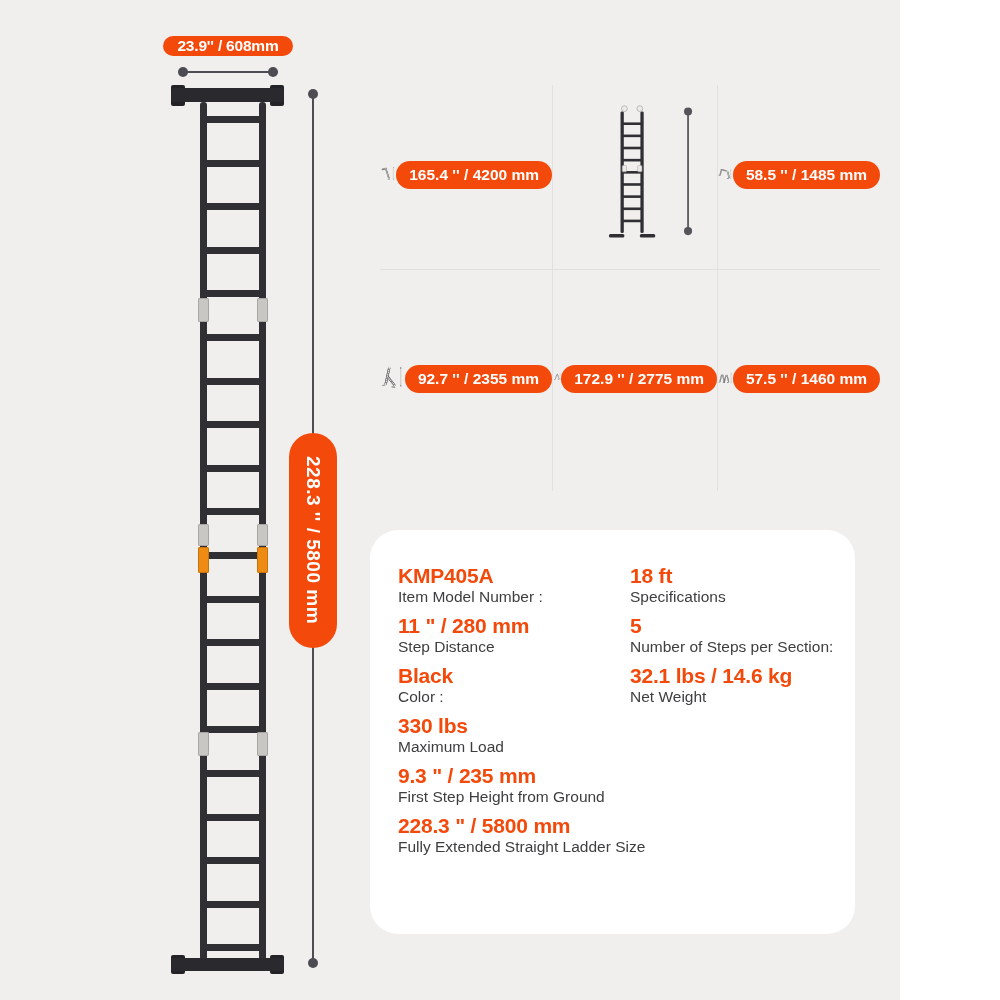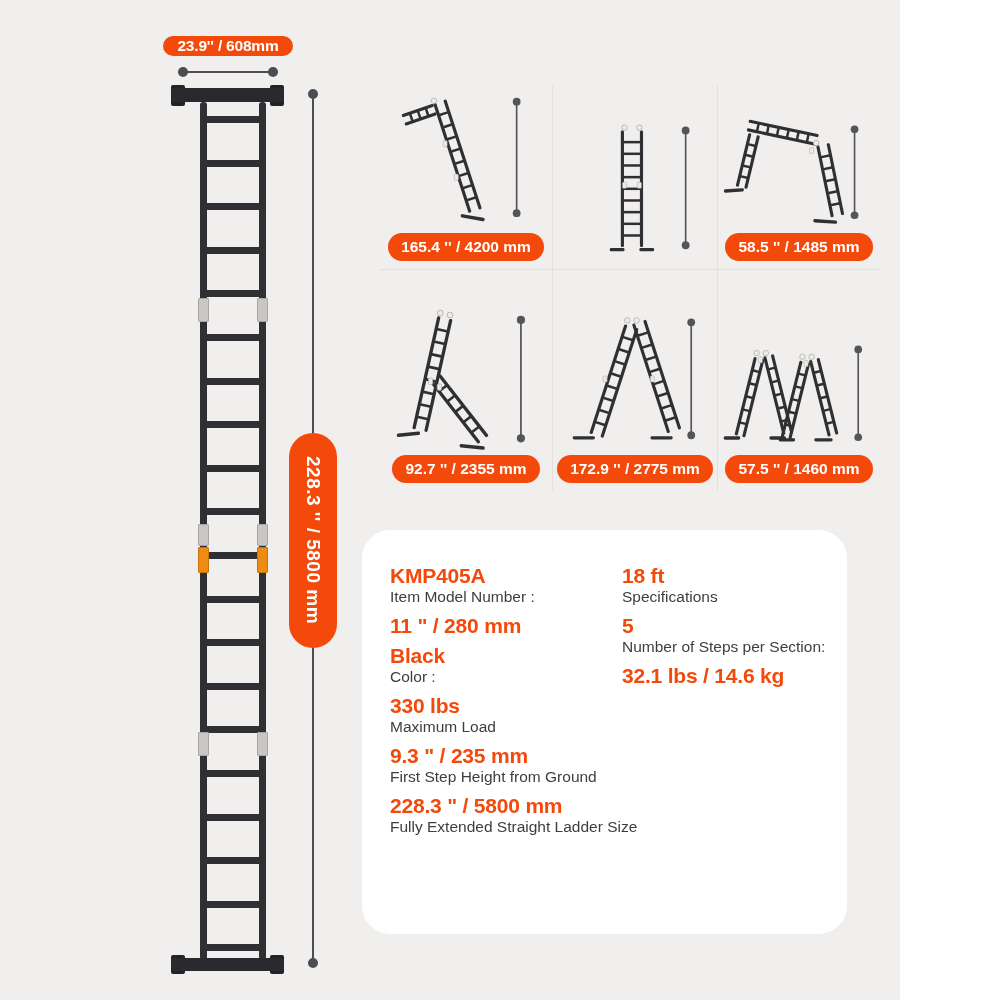--- a/index.html
+++ b/index.html
@@ -32,30 +32,30 @@
   .cap{position:absolute;background:#232226;border-radius:2px;}
   .rail{position:absolute;width:7px;top:102px;height:858px;background:var(--ink);border-radius:3px;}
   .rung{position:absolute;left:203px;width:60px;height:7px;background:var(--ink);border-radius:2px;}
   .hw{position:absolute;width:11px;height:24px;background:#C9C7C4;border-radius:2px;
       box-shadow:inset 0 0 0 1px #A8A6A2;}
   .hw.orange{background:#EE8B13;height:26px;box-shadow:inset 0 0 0 1px #C67409;}
 
   
   .cfg-grid{position:absolute;left:380px;top:85px;width:500px;height:406px;
             display:grid;grid-template-columns:173px 165px 162px;grid-template-rows:185px 221px;}
-  .cfg-cell{display:flex;flex-direction:column;align-items:center;justify-content:flex-end;
+  .cfg-cell{display:flex;flex-direction:row;align-items:center;justify-content:flex-end;
             padding-bottom:8px;box-sizing:border-box;min-height:0;}
   .cfg-cell.br{border-right:1px solid var(--divider);}
   .cfg-cell.bb{border-bottom:1px solid var(--divider);}
   .cfg-svg{flex:1 1 auto;width:96%;min-height:0;}
   .cfg-pill{position:static;height:28px;padding:0 13px;font-size:15.5px;border-radius:14px;
             margin-top:4px;flex:0 0 auto;}
 
   
-  .spec-card{position:absolute;left:362px;top:530px;width:485px;height:404px;background:#FFFFFF;
+  .spec-card{position:absolute;left:370px;top:530px;width:485px;height:404px;background:#FFFFFF;
              border-radius:28px;box-sizing:border-box;padding:34px 0 0 28px;}
   .spec-cols{display:flex;}
   .spec-col-left{width:232px;flex:0 0 auto;}
   .spec-col-right{flex:1 1 auto;}
   .spec-item{margin-bottom:7px;}
   .spec-value{color:var(--orange);font-size:21px;font-weight:700;line-height:23px;
               letter-spacing:-0.2px;white-space:nowrap;}
   .spec-label{color:var(--text);font-size:15.5px;line-height:20px;white-space:nowrap;}
 </style>
 </head>
@@ -352,20 +352,21 @@
 
   <div class="spec-card">
     <div class="spec-cols">
       <div class="spec-col-left">
         <div class="spec-item">
           <div class="spec-value">KMP405A</div>
           <div class="spec-label">Item Model Number :</div>
         </div>
         <div class="spec-item">
           <div class="spec-value">11 " / 280 mm</div>
+          <div class="spec-label">Step Distance</div>
         </div>
         <div class="spec-item">
           <div class="spec-value">Black</div>
           <div class="spec-label">Color :</div>
         </div>
         <div class="spec-item">
           <div class="spec-value">330 lbs</div>
           <div class="spec-label">Maximum Load</div>
         </div>
         <div class="spec-item">
@@ -381,17 +382,18 @@
         <div class="spec-item">
           <div class="spec-value">18 ft</div>
           <div class="spec-label">Specifications</div>
         </div>
         <div class="spec-item">
           <div class="spec-value">5</div>
           <div class="spec-label">Number of Steps per Section:</div>
         </div>
         <div class="spec-item">
           <div class="spec-value">32.1 lbs / 14.6 kg</div>
+          <div class="spec-label">Net Weight</div>
         </div>
       </div>
     </div>
   </div>
 </div>
 
 </body></html>

